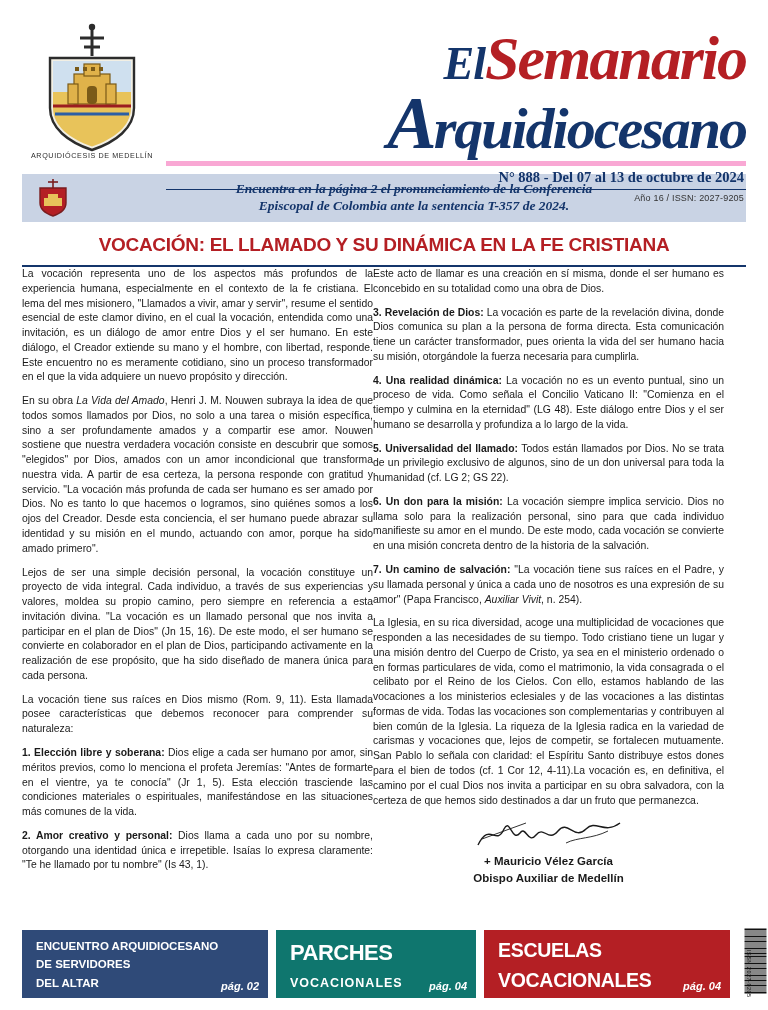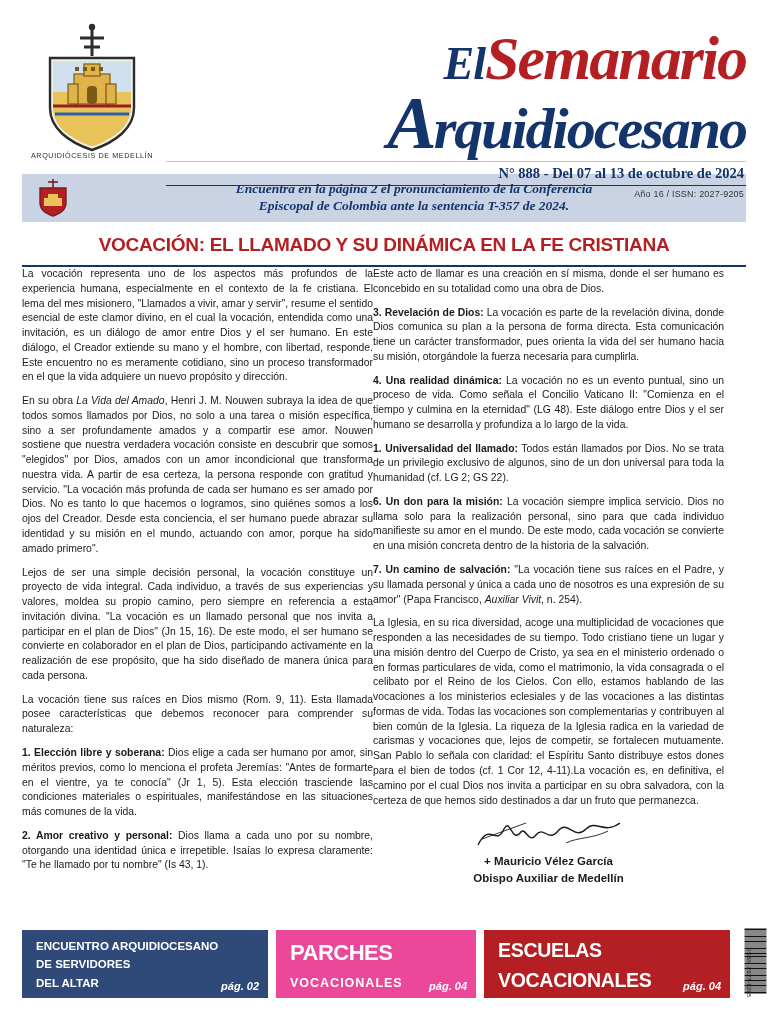--- a/index.html
+++ b/index.html
@@ -78,21 +78,21 @@
   .t-rquidiocesano {
     font-family: "Liberation Serif", serif;
     font-weight: bold;
     font-style: italic;
     font-size: 58px;
     color: #14356b;
     letter-spacing: -2px;
   }
   .issue-bar {
     margin-top: 4px;
-    border-top: 1px solid #f9a8d4;
+    border-top: 5px solid #f9a8d4;
     border-bottom: 1px solid #14356b;
     text-align: right;
     padding: 3px 2px 3px 0;
     font-size: 14.5px;
     font-weight: bold;
     color: #14356b;
     font-family: "Liberation Serif", serif;
   }
   .year-line {
     text-align: right;
@@ -188,21 +188,21 @@
   }
   .fbox {
     position: relative;
     color: #fff;
     padding: 10px 12px 8px 14px;
     display: flex;
     flex-direction: column;
     justify-content: space-between;
   }
   .fbox.navy { background: #2f4a78; width: 246px; }
-  .fbox.orange { background: #ec4899; width: 200px; }
+  .fbox.orange { background: #0f766e; width: 200px; }
   .fbox.red { background: #b41f24; width: 246px; }
   .fbox .l1 {
     font-weight: bold;
     line-height: 1.15;
   }
   .fbox.navy .l1 { font-size: 11.5px; }
   .fbox.orange .l1 { font-size: 22px; letter-spacing: -0.5px; }
   .fbox.red .l1 { font-size: 19.5px; letter-spacing: -0.3px; line-height: 1.05; }
   .fbox .l2 { font-size: 12.5px; font-weight: bold; letter-spacing: 1px; }
   .fbox .pag {
@@ -326,21 +326,21 @@
       <p>Lejos de ser una simple decisión personal, la vocación constituye un proyecto de vida integral. Cada individuo, a través de sus experiencias y valores, moldea su propio camino, pero siempre en referencia a esta invitación divina. "La vocación es un llamado personal que nos invita a participar en el plan de Dios" (Jn 15, 16). De este modo, el ser humano se convierte en colaborador en el plan de Dios, participando activamente en la realización de ese propósito, que ha sido diseñado de manera única para cada persona.</p>
       <p>La vocación tiene sus raíces en Dios mismo (Rom. 9, 11). Esta llamada posee características que debemos reconocer para comprender su naturaleza:</p>
       <p><b>1. Elección libre y soberana:</b> Dios elige a cada ser humano por amor, sin méritos previos, como lo menciona el profeta Jeremías: "Antes de formarte en el vientre, ya te conocía" (Jr 1, 5). Esta elección trasciende las condiciones materiales o espirituales, manifestándose en las situaciones más comunes de la vida.</p>
       <p><b>2. Amor creativo y personal:</b> Dios llama a cada uno por su nombre, otorgando una identidad única e irrepetible. Isaías lo expresa claramente: "Te he llamado por tu nombre" (Is 43, 1).</p>
     </div>
 
     <div class="col">
       <p>Este acto de llamar es una creación en sí misma, donde el ser humano es concebido en su totalidad como una obra de Dios.</p>
       <p><b>3. Revelación de Dios:</b> La vocación es parte de la revelación divina, donde Dios comunica su plan a la persona de forma directa. Esta comunicación tiene un carácter transformador, pues orienta la vida del ser humano hacia su misión, otorgándole la fuerza necesaria para cumplirla.</p>
       <p><b>4. Una realidad dinámica:</b> La vocación no es un evento puntual, sino un proceso de vida. Como señala el Concilio Vaticano II: "Comienza en el tiempo y culmina en la eternidad" (LG 48). Este diálogo entre Dios y el ser humano se desarrolla y profundiza a lo largo de la vida.</p>
-      <p><b>1. Universalidad del llamado:</b> Todos están llamados por Dios. No se trata de un privilegio exclusivo de algunos, sino de un don universal para toda la humanidad (cf. LG 2; GS 22).</p>
+      <p><b>5. Universalidad del llamado:</b> Todos están llamados por Dios. No se trata de un privilegio exclusivo de algunos, sino de un don universal para toda la humanidad (cf. LG 2; GS 22).</p>
       <p><b>6. Un don para la misión:</b> La vocación siempre implica servicio. Dios no llama solo para la realización personal, sino para que cada individuo manifieste su amor en el mundo. De este modo, cada vocación se convierte en una misión concreta dentro de la historia de la salvación.</p>
       <p><b>7. Un camino de salvación:</b> "La vocación tiene sus raíces en el Padre, y su llamada personal y única a cada uno de nosotros es una expresión de su amor" (Papa Francisco, <i>Auxiliar Vivit</i>, n. 254).</p>
       <p>La Iglesia, en su rica diversidad, acoge una multiplicidad de vocaciones que responden a las necesidades de su tiempo. Todo cristiano tiene un lugar y una misión dentro del Cuerpo de Cristo, ya sea en el ministerio ordenado o en formas particulares de vida, como el matrimonio, la vida consagrada o el celibato por el Reino de los Cielos. Con ello, estamos hablando de las vocaciones a los ministerios eclesiales y de las vocaciones a las distintas formas de vida. Todas las vocaciones son complementarias y contribuyen al bien común de la Iglesia. La riqueza de la Iglesia radica en la variedad de carismas y vocaciones que, lejos de competir, se fortalecen mutuamente. San Pablo lo señala con claridad: el Espíritu Santo distribuye estos dones para el bien de todos (cf. 1 Cor 12, 4-11).La vocación es, en definitiva, el camino por el cual Dios nos invita a participar en su obra salvadora, con la certeza de que hemos sido destinados a dar un fruto que permanezca.</p>
 
       <div class="sign">
         <div class="sign-scribble">
           <svg width="150" height="34" viewBox="0 0 150 34" xmlns="http://www.w3.org/2000/svg">
             <path d="M4,28 C16,4 22,30 30,12 C36,0 38,26 46,16 C52,8 54,28 62,18 C70,8 74,26 84,14 C94,2 100,24 112,12 C122,2 130,18 146,6" fill="none" stroke="#1a1a1a" stroke-width="1.4"></path>
             <path d="M8,22 L52,6" fill="none" stroke="#1a1a1a" stroke-width="0.9"></path>
             <path d="M92,26 C104,20 118,22 134,14" fill="none" stroke="#1a1a1a" stroke-width="0.9"></path>

